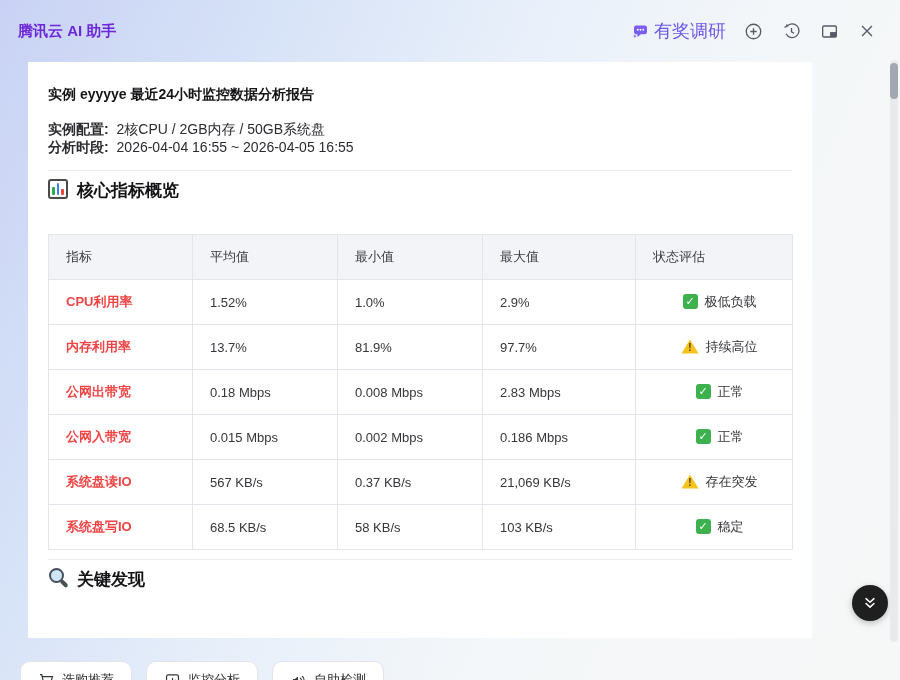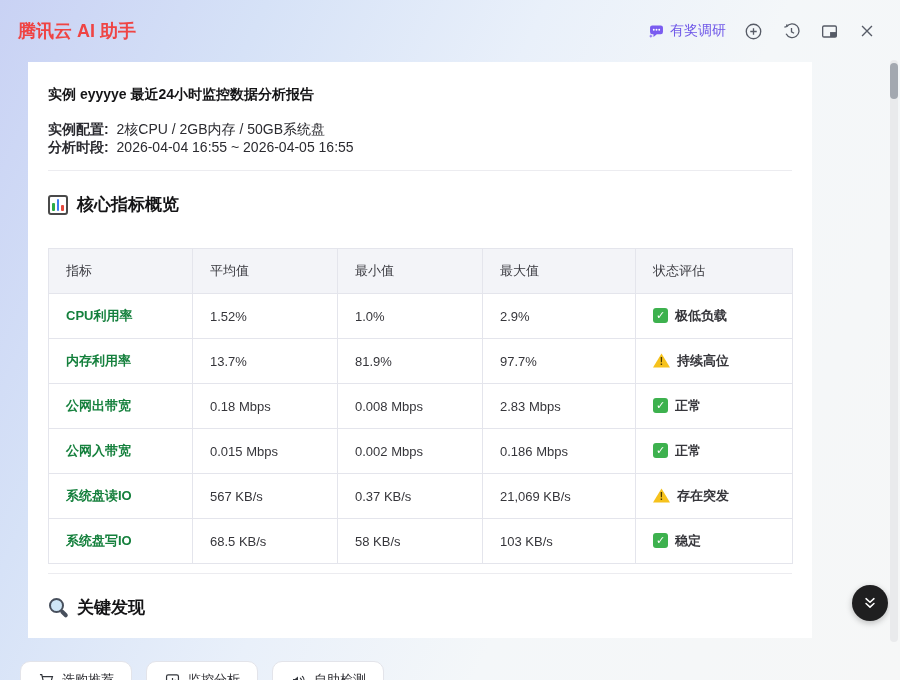--- a/index.html
+++ b/index.html
@@ -5,37 +5,37 @@
   * { margin:0; padding:0; box-sizing:border-box; }
   html,body { width:900px; height:680px; overflow:hidden; }
   body {
     font-family:"Liberation Sans","DejaVu Sans",sans-serif;
     background:linear-gradient(115deg,#c9d2f4 0%,#d6e2f7 22%,#e9f0fa 45%,#f4f7f9 65%,#f6f7f7 100%);
     position:relative; color:#26262b;
   }
   
   .titlebar { position:absolute; top:0; left:0; right:0; height:62px;
     display:flex; align-items:center; justify-content:space-between; padding:0 22px 0 18px; }
-  .titlebar .app-title { font-size:18px; font-weight:700; color:#ef4444; }
+  .titlebar .app-title { font-size:15px; font-weight:700; color:#6d28d9; }
   .tb-actions { display:flex; align-items:center; gap:16px; }
-  .survey { display:flex; align-items:center; gap:5px; color:#6f58e8; font-size:14px; cursor:pointer; }
+  .survey { display:flex; align-items:center; gap:5px; color:#6f58e8; font-size:18px; cursor:pointer; }
   .icon-btn { background:none; border:none; width:22px; height:22px; display:flex;
     align-items:center; justify-content:center; cursor:pointer; }
   
   .card { position:absolute; left:28px; top:62px; width:784px; height:576px;
     background:#ffffff; padding:0 20px; overflow:hidden; }
   .report-title { margin-top:24px; font-size:14px; font-weight:700; color:#141416; }
   .meta { font-size:14px; color:#2b2b30; }
   .meta.first { margin-top:17px; }
   .meta + .meta { }
   .meta .lbl { font-weight:700; }
   .meta .val { margin-left:4px; }
   .divider { border:none; border-top:1px solid #ececf0; margin-top:13px; }
   .divider2 { border:none; border-top:1px solid #ececf0; margin-top:9px; }
-  .section-h { margin-top:22px; display:flex; align-items:center; gap:9px;
+  .section-h { margin-top:8px; display:flex; gap:9px;
     font-size:17px; font-weight:700; color:#141416; }
   
   .ov-icon { width:20px; height:20px; border:2px solid #4a4a4a; border-radius:3px;
     background:#fff; display:inline-flex; align-items:flex-end; justify-content:center;
     gap:2px; padding:2px 2px; }
   .ov-icon i { display:block; width:3px; border-radius:1px; }
   .ov-icon .b1 { height:8px; background:#2cab49; }
   .ov-icon .b2 { height:12px; background:#3d7df0; }
   .ov-icon .b3 { height:6px; background:#e5493d; }
   
@@ -43,22 +43,22 @@
   .mg-icon::before { content:""; position:absolute; top:0; left:1px; width:11px; height:11px;
     border:2.5px solid #474f5c; border-radius:50%; background:#cfe6f7; }
   .mg-icon::after { content:""; position:absolute; right:2px; bottom:0; width:4px; height:9px;
     background:#474f5c; border-radius:2px; transform:rotate(-45deg); }
   
   table { border-collapse:collapse; table-layout:fixed; width:744px; margin-top:32px;
     font-size:13px; color:#36363b; }
   th,td { border:1px solid #e4e5ec; height:45px; padding:0 6px 0 17px;
     text-align:left; font-weight:400; overflow:hidden; white-space:nowrap; }
   thead th { background:#f3f4f8; color:#3a3a40; }
-  td.metric { font-weight:700; color:#15803d; }
-  td.status { font-weight:700; }
+  td.metric { font-weight:700; color:#ef4444; }
+  td.status { font-weight:400;text-align:center; }
   .sicon { display:inline-block; vertical-align:-3px; margin-right:7px; position:relative; }
   .status.ok .sicon { width:15px; height:15px; background:#3db14e; border-radius:3px; }
   .status.ok .sicon::after { content:"✓"; position:absolute; inset:0; display:flex;
     align-items:center; justify-content:center; color:#fff; font-size:11px; font-weight:700; }
   .status.warn .sicon { width:17px; height:15px; background:#f6c21c;
     clip-path:polygon(50% 4%,100% 96%,0% 96%); }
   .status.warn .sicon::after { content:"!"; position:absolute; left:0; right:0; top:3px;
     text-align:center; color:#4c3a00; font-size:10px; font-weight:700; }
   
   .quick-actions { position:absolute; left:20px; top:661px; display:flex; gap:14px; }

